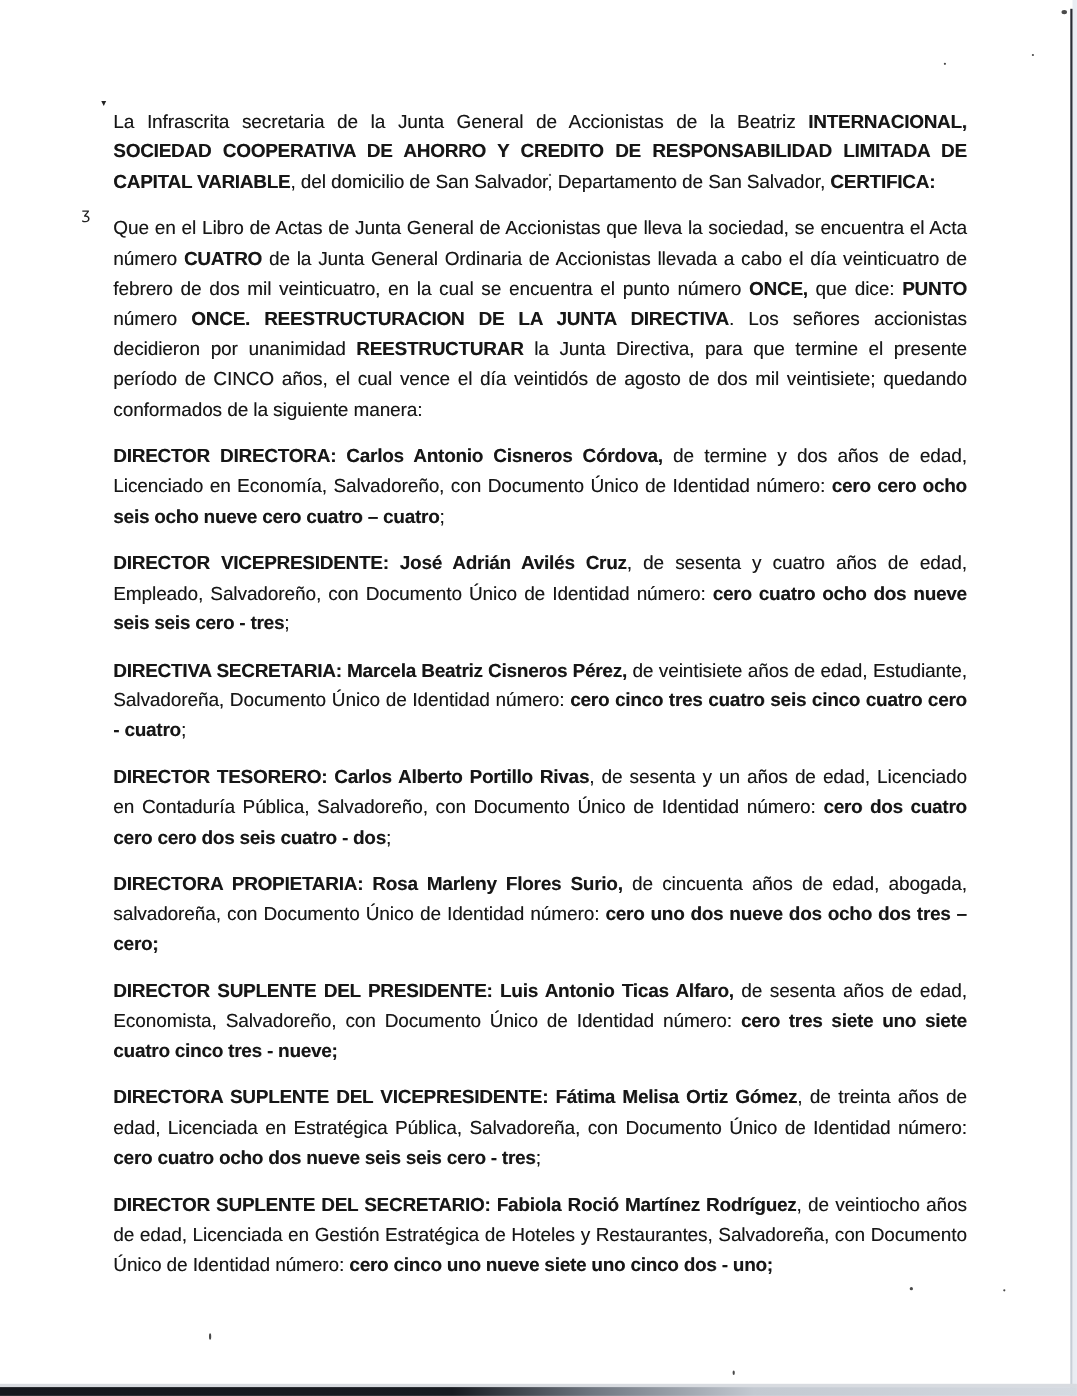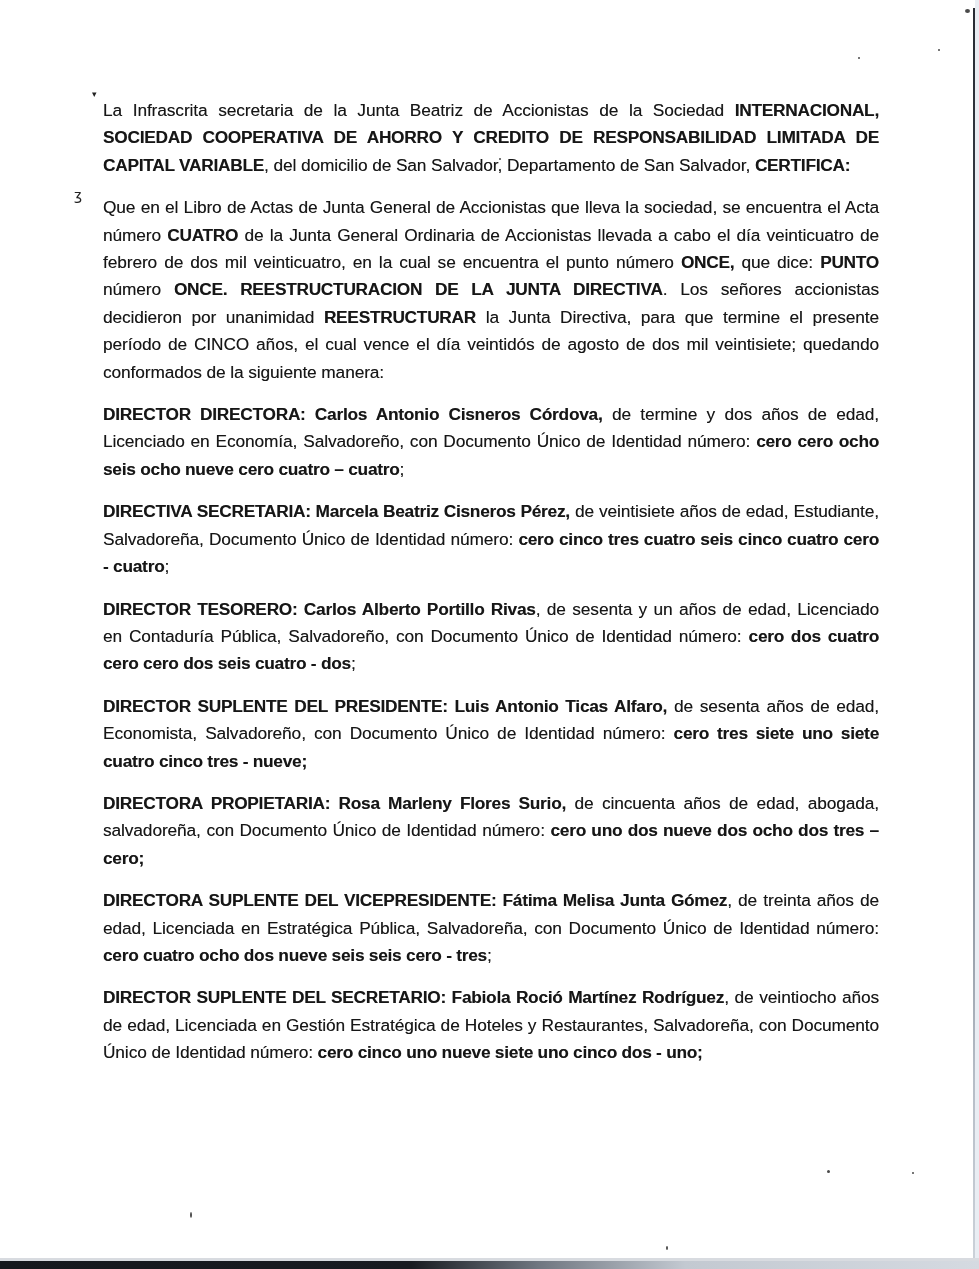--- a/index.html
+++ b/index.html
@@ -53,28 +53,29 @@
     position:absolute;
     background:#4a4a4a;
     border-radius:50%;
   }
 </style>
 </head>
 <body>
 
 <div class="stage">
   <div class="doc-body">
-      <p class="para"><span>La Infrascrita secretaria de la Junta Beatriz de Accionistas de la Sociedad </span><b>INTERNACIONAL, SOCIEDAD COOPERATIVA DE AHORRO Y CREDITO DE RESPONSABILIDAD LIMITADA DE CAPITAL VARIABLE</b><span>, del domicilio de San Salvador, Departamento de San Salvador, </span><b>CERTIFICA:</b></p>
+      <p class="para"><span>La Infrascrita secretaria de la Junta General de Accionistas de la Beatriz </span><b>INTERNACIONAL, SOCIEDAD COOPERATIVA DE AHORRO Y CREDITO DE RESPONSABILIDAD LIMITADA DE CAPITAL VARIABLE</b><span>, del domicilio de San Salvador, Departamento de San Salvador, </span><b>CERTIFICA:</b></p>
       <p class="para"><span>Que en el Libro de Actas de Junta General de Accionistas que lleva la sociedad, se encuentra el Acta número </span><b>CUATRO</b><span> de la Junta General Ordinaria de Accionistas llevada a cabo el día veinticuatro de febrero de dos mil veinticuatro, en la cual se encuentra el punto número </span><b>ONCE,</b><span> que dice: </span><b>PUNTO</b><span> número </span><b>ONCE. REESTRUCTURACION DE LA JUNTA DIRECTIVA</b><span>. Los señores accionistas decidieron por unanimidad </span><b>REESTRUCTURAR</b><span> la Junta Directiva, para que termine el presente período de CINCO años, el cual vence el día veintidós de agosto de dos mil veintisiete; quedando conformados de la siguiente manera:</span></p>
       <p class="para"><b>DIRECTOR DIRECTORA: Carlos Antonio Cisneros Córdova,</b><span> de termine y dos años de edad, Licenciado en Economía, Salvadoreño, con Documento Único de Identidad número: </span><b>cero cero ocho seis ocho nueve cero cuatro – cuatro</b><span>;</span></p>
+      <p class="para"><b>DIRECTOR VICEPRESIDENTE: José Adrián Avilés Cruz</b><span>, de sesenta y cuatro años de edad, Empleado, Salvadoreño, con Documento Único de Identidad número: </span><b>cero cuatro ocho dos nueve seis seis cero - tres</b><span>;</span></p>
       <p class="para"><b>DIRECTIVA SECRETARIA: Marcela Beatriz Cisneros Pérez,</b><span> de veintisiete años de edad, Estudiante, Salvadoreña, Documento Único de Identidad número: </span><b>cero cinco tres cuatro seis cinco cuatro cero - cuatro</b><span>;</span></p>
       <p class="para"><b>DIRECTOR TESORERO: Carlos Alberto Portillo Rivas</b><span>, de sesenta y un años de edad, Licenciado en Contaduría Pública, Salvadoreño, con Documento Único de Identidad número: </span><b>cero dos cuatro cero cero dos seis cuatro - dos</b><span>;</span></p>
+      <p class="para"><b>DIRECTORA PROPIETARIA: Rosa Marleny Flores Surio,</b><span> de cincuenta años de edad, abogada, salvadoreña, con Documento Único de Identidad número: </span><b>cero uno dos nueve dos ocho dos tres – cero;</b></p>
       <p class="para"><b>DIRECTOR SUPLENTE DEL PRESIDENTE: Luis Antonio Ticas Alfaro,</b><span> de sesenta años de edad, Economista, Salvadoreño, con Documento Único de Identidad número: </span><b>cero tres siete uno siete cuatro cinco tres - nueve;</b></p>
-      <p class="para"><b>DIRECTORA PROPIETARIA: Rosa Marleny Flores Surio,</b><span> de cincuenta años de edad, abogada, salvadoreña, con Documento Único de Identidad número: </span><b>cero uno dos nueve dos ocho dos tres – cero;</b></p>
-      <p class="para"><b>DIRECTORA SUPLENTE DEL VICEPRESIDENTE: Fátima Melisa Junta Gómez</b><span>, de treinta años de edad, Licenciada en Estratégica Pública, Salvadoreña, con Documento Único de Identidad número: </span><b>cero cuatro ocho dos nueve seis seis cero - tres</b><span>;</span></p>
+      <p class="para"><b>DIRECTORA SUPLENTE DEL VICEPRESIDENTE: Fátima Melisa Ortiz Gómez</b><span>, de treinta años de edad, Licenciada en Estratégica Pública, Salvadoreña, con Documento Único de Identidad número: </span><b>cero cuatro ocho dos nueve seis seis cero - tres</b><span>;</span></p>
       <p class="para"><b>DIRECTOR SUPLENTE DEL SECRETARIO: Fabiola Roció Martínez Rodríguez</b><span>, de veintiocho años de edad, Licenciada en Gestión Estratégica de Hoteles y Restaurantes, Salvadoreña, con Documento Único de Identidad número: </span><b>cero cinco uno nueve siete uno cinco dos - uno;</b></p>
     </div>
 
   <div class="right-edge-strip"></div>
   <div class="right-edge-line"></div>
   <div class="bottom-scan-line"></div>
   <div class="bottom-scan-bar"></div>
 <div class="mark" style="left: 92px; top: 90px; font-size: 9px;">▾</div>
     <div class="mark" style="left: 74px; top: 188px; font-size: 14px;">ʒ</div>
     <div class="speck" style="left: 965px; top: 9px; width: 5px; height: 4px;"></div>

